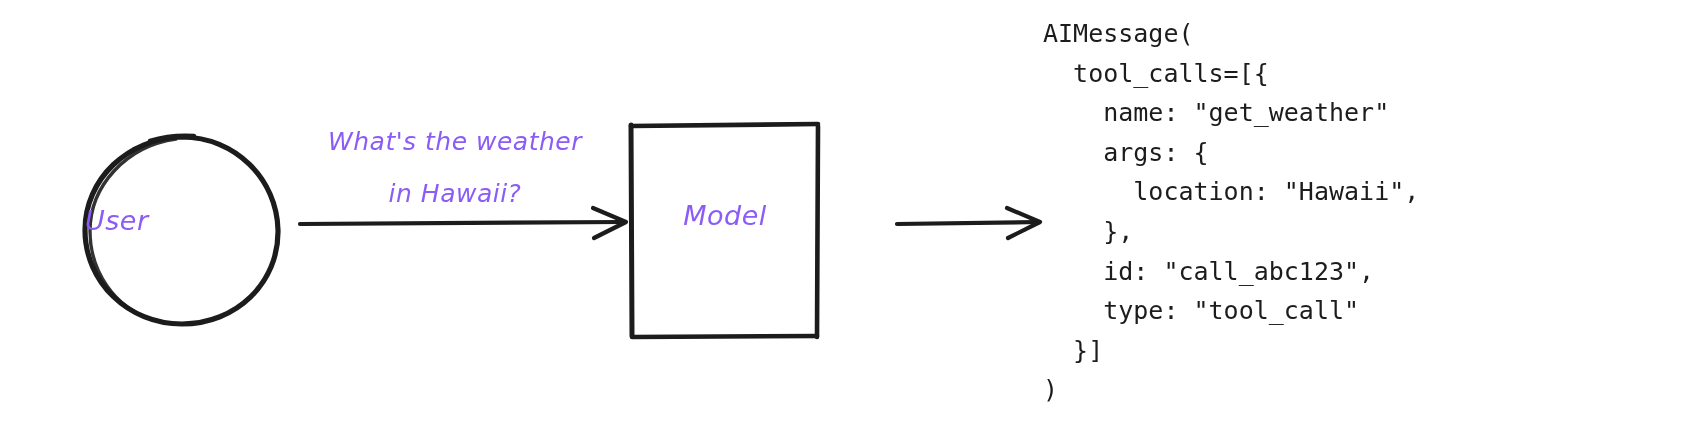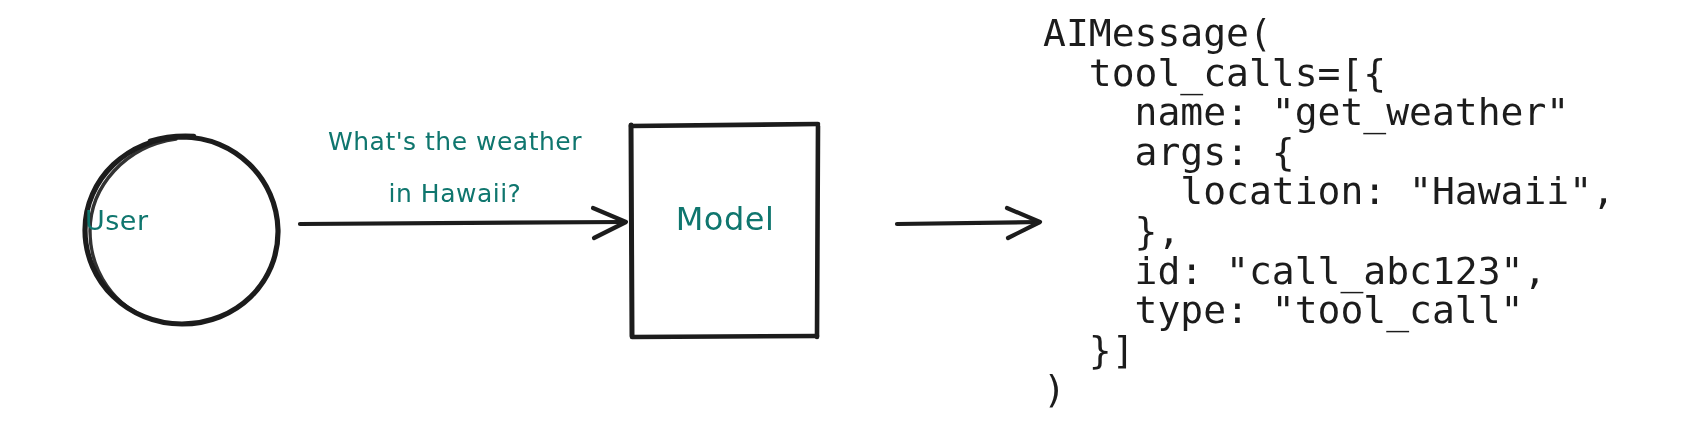--- a/index.html
+++ b/index.html
@@ -21,61 +21,62 @@
     position: absolute;
     left: 0;
     top: 0;
     width: 1684px;
     height: 432px;
   }
 
   
   .hand-label {
     position: absolute;
-    color: #0f766e;
+    color: #8b5cf6;
     font-family: "DejaVu Sans", sans-serif;
+    font-style: italic;
     font-weight: 500;
     white-space: nowrap;
     letter-spacing: 0.5px;
   }
 
   #user-label {
     left: 85px;
     top: 205px;
     width: 192px;
     font-size: 27px;
   }
 
   #model-label {
     left: 630px;
     top: 200px;
     width: 190px;
     text-align: center;
-    font-size: 32px;
+    font-size: 27px;
   }
 
   #edge-label {
     left: 290px;
     top: 122px;
     width: 330px;
     text-align: center;
     font-size: 25px;
     line-height: 40px;
   }
   #edge-label .line2 { display: block; margin-top: 12px; }
 
   
   #code-block {
     position: absolute;
     left: 1043px;
     top: 14px;
     margin: 0;
     color: #1c1c1c;
     font-family: "DejaVu Sans Mono", monospace;
-    font-size: 38px;
+    font-size: 25px;
     line-height: 39.6px;
     font-weight: 500;
     white-space: pre;
     letter-spacing: 0px;
   }
 </style>
 </head>
 <body>
 
 <div id="canvas">

